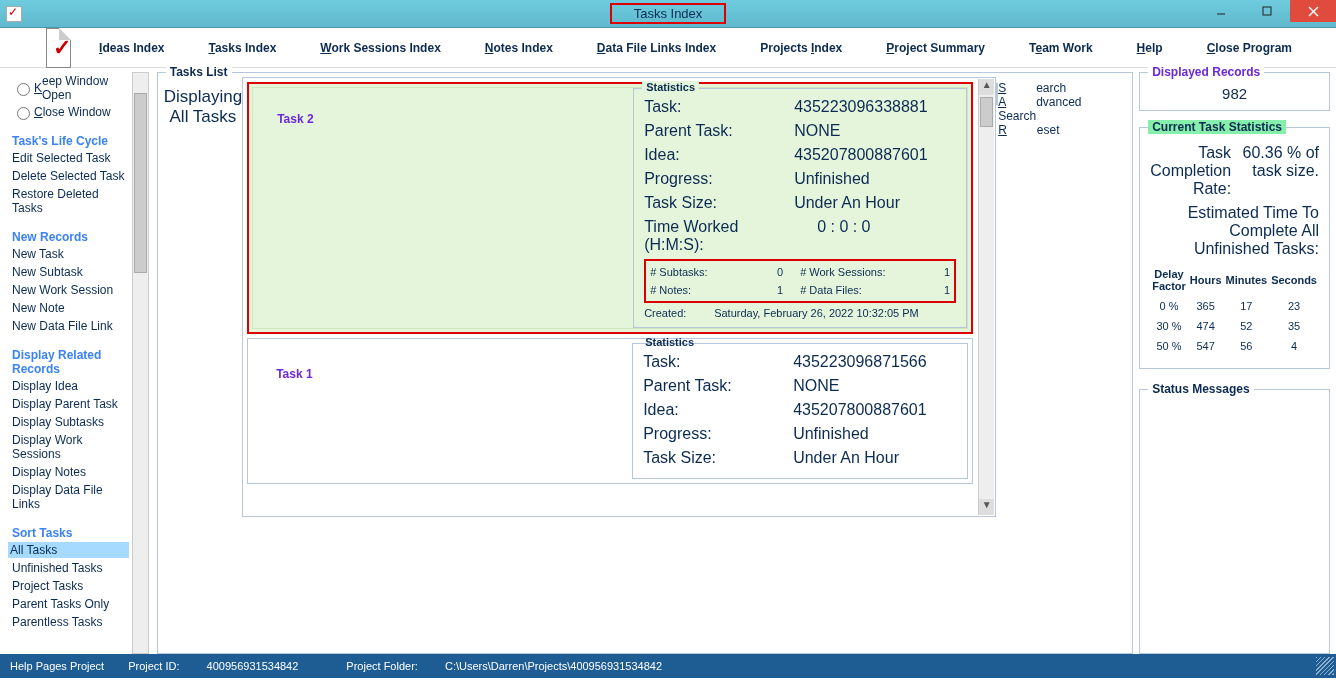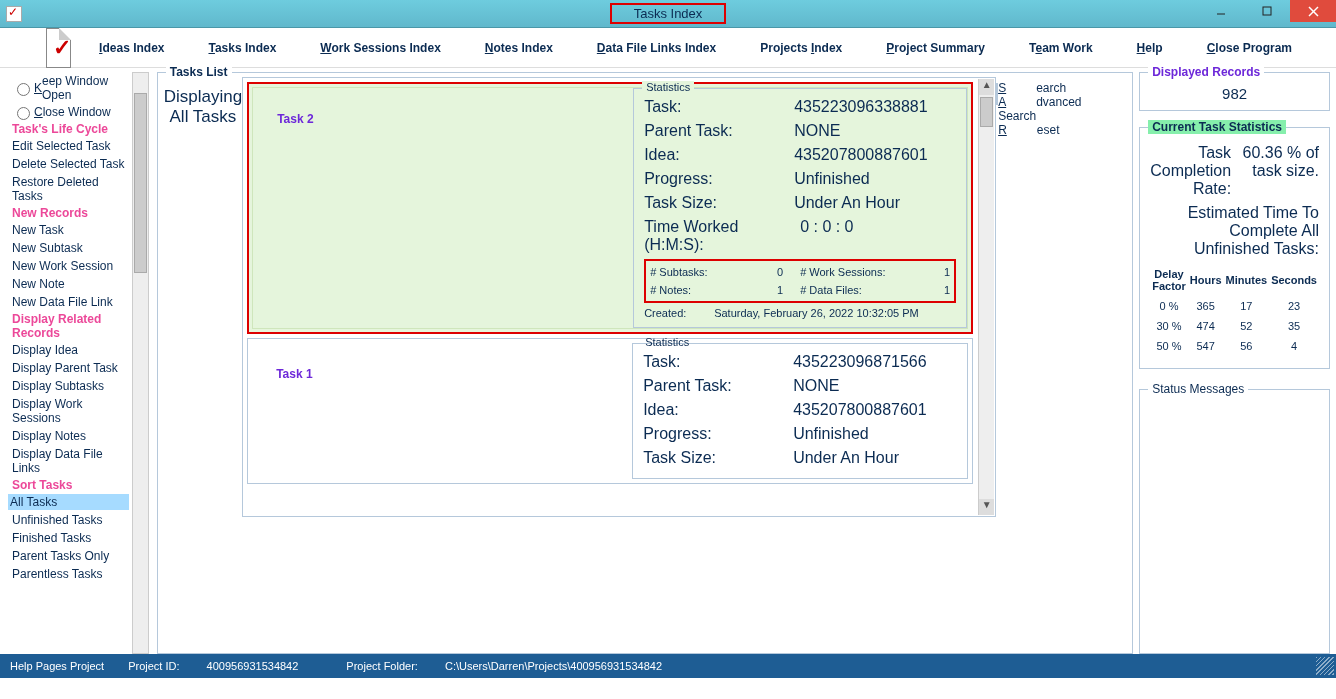--- a/index.html
+++ b/index.html
@@ -71,21 +71,21 @@
     display: flex; height: 586px;
     padding: 4px 6px 0 6px;
   }
   .sidebar {
     width: 184px; padding: 2px 2px 0 6px;
     position: relative;
   }
   .sidebar .radio-row { display:flex; align-items:center; margin-bottom:2px; color:#0b2b52; cursor:pointer; }
   .sidebar .radio-row input { margin-right:4px; }
   .sidebar .radio-row .ul { text-decoration: underline; }
-  .sidebar .section-head { color:#ec4899; font-weight:bold; margin-top:2px; margin-bottom:2px; }
+  .sidebar .section-head { color:#3b82f6; font-weight:bold; margin-top:14px; margin-bottom:2px; }
   .sidebar .link { color:#0b2b52; margin:2px 0; cursor:pointer; display:block; padding:1px 0; }
   .sidebar .link.selected { background:#a6dbff; padding-left:2px; margin-left:-4px; margin-right:-4px; }
   .vscroll {
     width: 17px; position:absolute; right:-22px; top:0; bottom:0;
     background:#eee; border:1px solid #ccc;
   }
   .vscroll .thumb { position:absolute; left:1px; right:1px; background:#ccc; border:1px solid #aaa; }
 
   
   .center-col { flex:1; margin-left: 30px; margin-right: 6px; display:flex; flex-direction:column; }
@@ -120,21 +120,21 @@
     width: 380px; padding: 28px 28px; color:#6d28d9;font-weight:bold;
   }
   .stats-box {
     flex:1; margin:4px;
   }
   .stats-inner {
     border:1px solid #b5c8db; padding:6px 10px 8px 10px; position:relative;
   }
   .stats-inner .legend {
     position:absolute; top:-8px; left:8px; background:inherit; padding:0 4px;
-    color:#0b2b52; font-weight:normal; font-size:11px;
+    color:#0b2b52; font-weight:bold; font-size:11px;
   }
   .task-card.selected .stats-inner .legend { background:#e5f5dc; }
   .stat-row { display:flex; color:#0b2b52; font-size:16px; padding:3px 0; }
   .stat-row .lbl { width: 150px; }
   .stat-row .val { }
   .sub-counts {
     border:2px solid #d00; padding:2px 4px; margin-top:2px;
   }
   .task-card:not(.selected) .sub-counts { border: none; padding:2px 4px 0 4px; }
   .count-row { display:flex; color:#0b2b52; font-size:11px; padding:3px 0; }
@@ -159,21 +159,21 @@
   }
   .disp-records .legend { position:absolute; top:-8px; left:8px; background:#fff; padding:0 4px; color:#6d28d9; font-weight:bold; }
   .disp-records .num { color:#0b2b52; font-size:15px; margin-top:4px; }
   .cur-stats { border:1px solid #b5c8db; padding:10px 10px 12px 10px; position:relative; margin-bottom:20px; }
   .cur-stats .legend { position:absolute; top:-8px; left:8px; background:#86efac; padding:0 4px; color:#0b2b52; font-weight:bold; }
   .cur-stats .row { color:#0b2b52; display:flex; font-size:16px; margin:6px 0;text-align:right; }
   .cur-stats .row .l { flex:1; }
   .est-table { width:100%; border-collapse:collapse; color:#0b2b52; font-size:11px; margin-top:4px; }
   .est-table th, .est-table td { text-align:center; padding:4px 2px; }
   .status-box { border:1px solid #b5c8db; flex:1; position:relative; padding:6px; }
-  .status-box .legend { position:absolute; top:-8px; left:8px; background:#fff; padding:0 4px; color:#0b2b52; font-weight:normal; }
+  .status-box .legend { position:absolute; top:-8px; left:8px; background:#fff; padding:0 4px; color:#0b2b52; font-weight:bold; }
 
   
   .statusbar {
     height: 24px; background:#1e5d94; color:#fff;
     display:flex; align-items:center; padding-left:10px;
     font-size:11px;
   }
   .statusbar span { margin-right: 24px; }
   .statusbar .grip {
     margin-left:auto; width:18px; height:18px; margin-right:2px;
@@ -252,21 +252,21 @@
         <a class="link">Display Parent Task</a>
         <a class="link">Display Subtasks</a>
         <a class="link">Display Work Sessions</a>
         <a class="link">Display Notes</a>
         <a class="link">Display Data File Links</a>
       </div>
     <div class="section-head">Sort Tasks</div>
     <div id="sb-sort">
         <a class="link selected">All Tasks</a>
         <a class="link">Unfinished Tasks</a>
-        <a class="link">Finished Tasks</a>
+        <a class="link">Project Tasks</a>
         <a class="link">Parent Tasks Only</a>
         <a class="link">Parentless Tasks</a>
       </div>
     <div class="vscroll">
       <div class="thumb" style="top:20px;height:180px;"></div>
     </div>
   </div>
 
   <div class="center-col">
     <div class="fieldset" style="flex:1; display:flex; flex-direction:row;">
@@ -299,21 +299,21 @@
               <div class="stat-row">
                   <span class="lbl">Progress:</span>
                   <span class="val">Unfinished</span>
                 </div>
               <div class="stat-row">
                   <span class="lbl">Task Size:</span>
                   <span class="val">Under An Hour</span>
                 </div>
               <div class="stat-row">
                   <span class="lbl">Time Worked (H:M:S):</span>
-                  <span class="val" style="margin-left:6px;">0  :  0  :  0</span>
+                  <span class="val" style="margin-left:23px;">0  :  0  :  0</span>
                 </div>
               <div class="sub-counts">
                 <div class="count-row">
                   <span class="c1"># Subtasks:</span>
                   <span class="c2">0</span>
                   <span class="c3"># Work Sessions:</span>
                   <span class="c4">1</span>
                 </div>
                 <div class="count-row">
                   <span class="c1"># Notes:</span>

